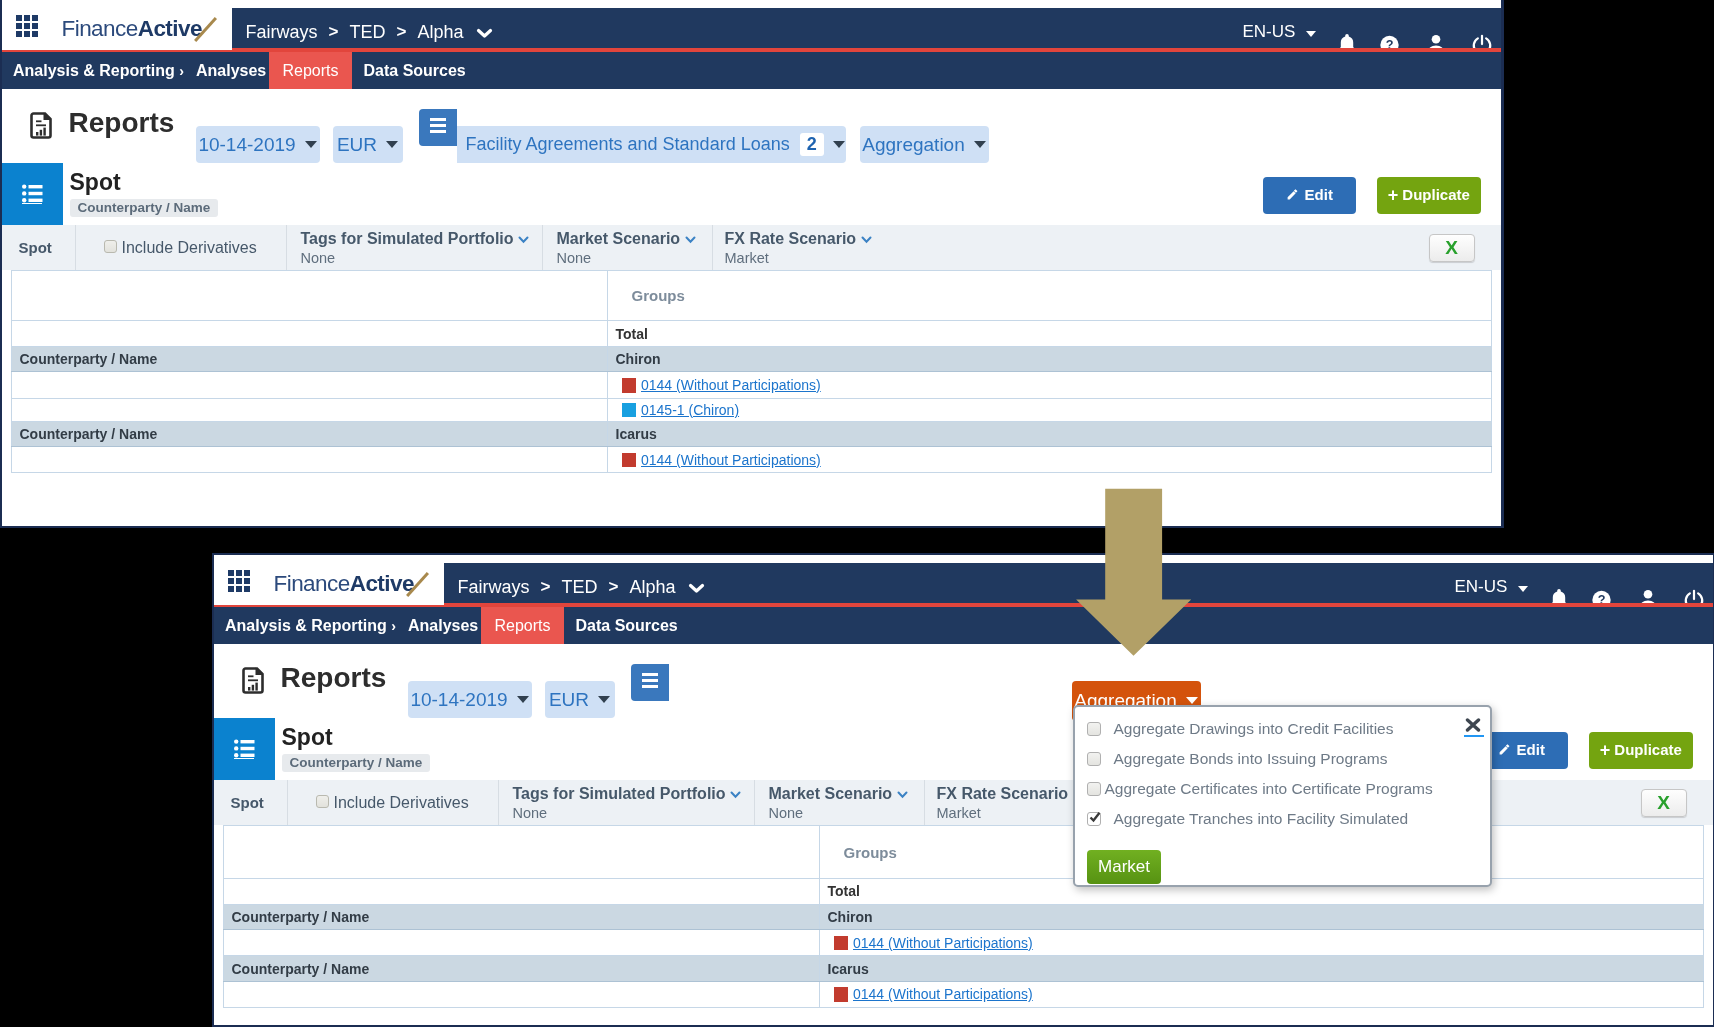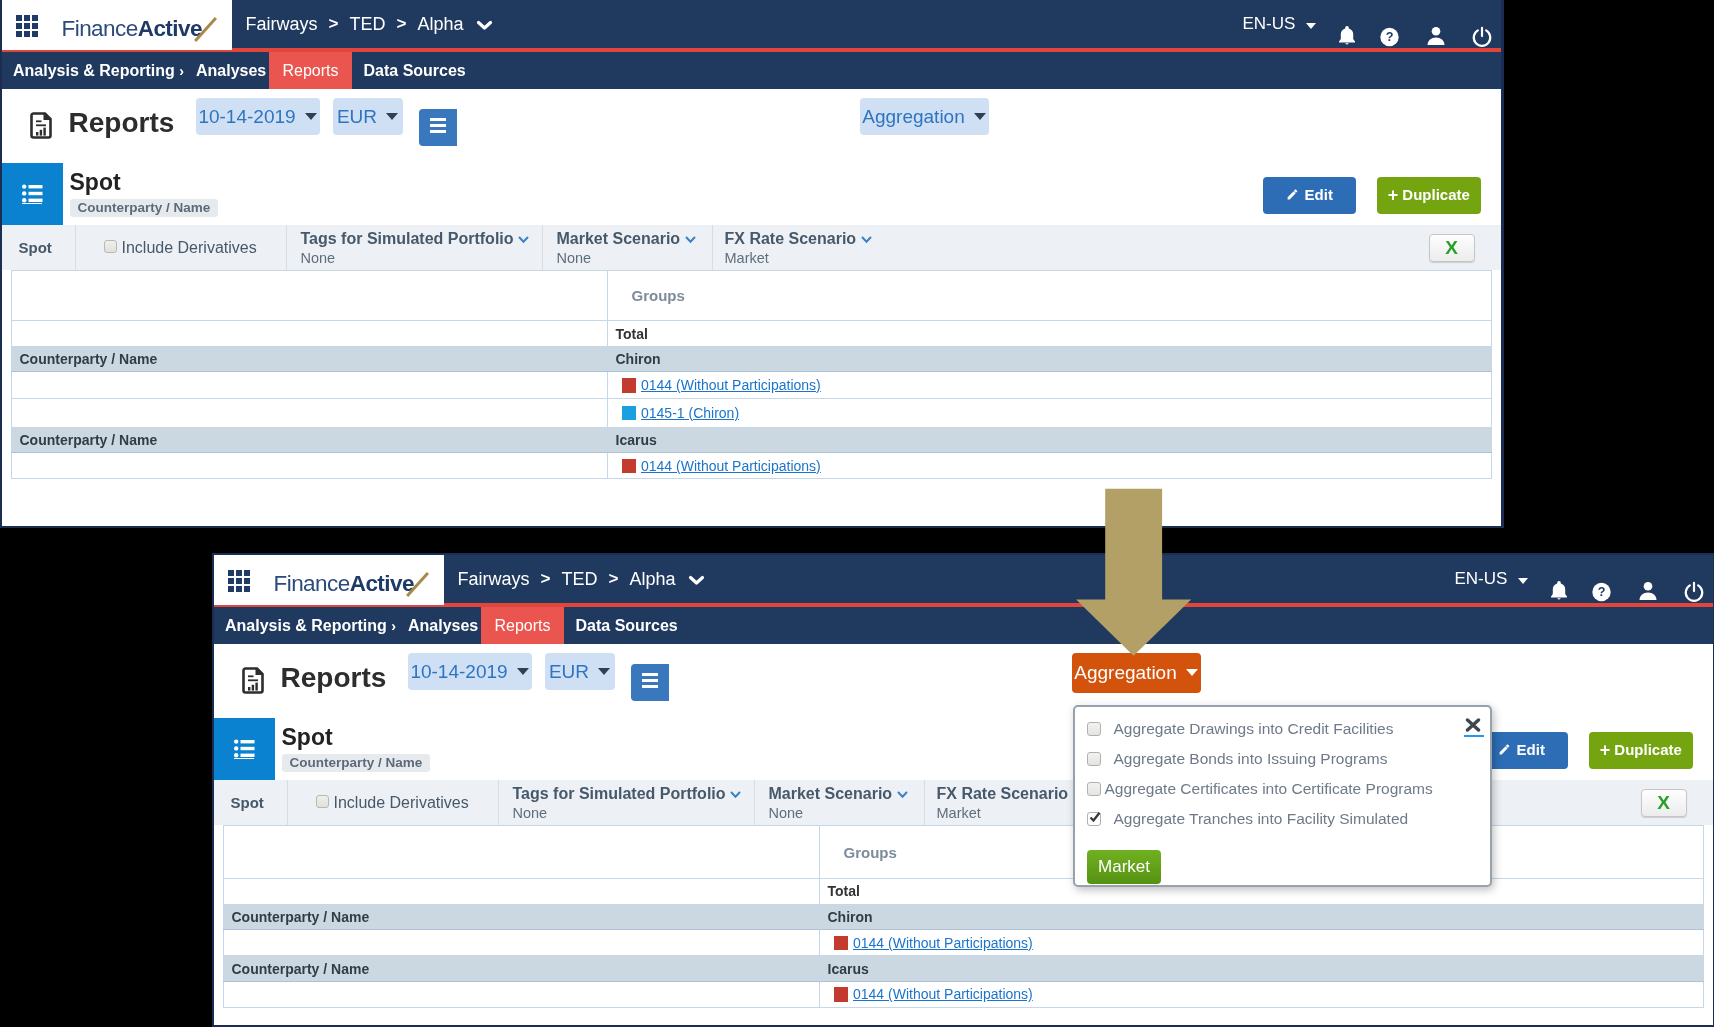--- a/index.html
+++ b/index.html
@@ -3,40 +3,40 @@
 <meta charset="utf-8">
 <style>
 * { margin:0; padding:0; box-sizing:border-box; }
 html,body { width:1714px; height:1027px; background:#000; overflow:hidden; }
 body { font-family:"Liberation Sans", sans-serif; position:relative; }
 .abs { position:absolute; }
 .shot-border { position:absolute; background:#1b2d52; }
 .shot { position:absolute; background:#fff; overflow:hidden; }
 
 
-.topbar { position:absolute; left:0; top:0; width:100%; height:48px; background:#20395f; }
+.topbar { position:absolute; left:0; top:8px; width:100%; height:48px; background:#20395f; }
 .logobox { position:absolute; left:0; top:0; width:230px; height:50px; background:#fff; z-index:3; }
 .gridicon { position:absolute; left:14px; top:15px; width:22px; height:22px; display:grid; grid-template-columns:repeat(3,6px); grid-template-rows:repeat(3,6px); gap:2px; }
 .gridicon div { background:#1e3a66; }
 .logotext { position:absolute; left:60px; top:16px; font-size:22.5px; color:#1e3a66; letter-spacing:-0.55px; white-space:nowrap; }
 .logotext b { font-weight:bold; }
 .goldslash { position:absolute; left:202px; top:14px; width:3.2px; height:31px; background:#a8894d; transform:rotate(42deg); }
 .redline { position:absolute; left:0; top:48px; width:100%; height:3.5px; background:#e2453c; z-index:2; }
 .crumb { position:absolute; left:244px; top:0; height:48px; line-height:48px; color:#fff; font-size:18px; white-space:nowrap; }
 .crumb .sep { margin:0 11px; font-size:17px; font-weight:bold; position:relative; top:-1px; }
 .rt { position:absolute; top:0; height:48px; color:#fff; }
 
 
 .nav2 { position:absolute; left:0; top:51.5px; width:100%; height:37.5px; background:#20395f; color:#fff; font-size:16px; }
 .nav2 .item { position:absolute; top:0; height:37.5px; line-height:37.5px;font-weight:bold; }
 .navtab { position:absolute; left:267.5px; top:0; width:83px; height:37.5px; background:#ea564f; text-align:center; line-height:37.5px; }
 
 
 .h1 { position:absolute; left:67px; top:107px; font-size:28px; font-weight:bold; color:#2d2d2d; }
-.pill { position:absolute; top:98px; height:37px; background:#cfe0f5; border-radius:4px; color:#2e74c0; font-size:19px; line-height:37px; text-align:center; white-space:nowrap; }
+.pill { position:absolute; top:126px; height:37px; background:#cfe0f5; border-radius:4px; color:#2e74c0; font-size:19px; line-height:37px; text-align:center; white-space:nowrap; }
 .caret { display:inline-block; width:0; height:0; border-left:6.5px solid transparent; border-right:6.5px solid transparent; border-top:7px solid #31404f; vertical-align:middle; margin-left:9px; position:relative; top:-1px; }
 .burger { position:absolute; left:417.5px; top:108.5px; width:37.5px; height:37px; background:#3a78bd; border-radius:4px 0 0 4px; }
 .burger i { position:absolute; left:10.5px; width:16.5px; height:3.6px; background:#fff; }
 .badge { display:inline-block; background:#fff; border-radius:3px; color:#1e63b0; font-weight:bold; font-size:18px; padding:0 7px; height:23px; line-height:23px; vertical-align:middle; position:relative; top:-1px; }
 
 
 .spotbox { position:absolute; left:0; top:162.5px; width:61px; height:62px; background:#0b82cf; }
 .spottitle { position:absolute; left:68px; top:169px; font-size:23px; font-weight:bold; color:#222; }
 .cpill { position:absolute; left:68px; top:198.5px; height:18px; background:#e7eaed; border-radius:3px; color:#5c6b7a; font-size:13.5px; font-weight:bold; line-height:18px; padding:0 8px; white-space:nowrap; }
 .btn { position:absolute; top:177px; height:36.5px; border-radius:4px; color:#fff; font-size:15px; font-weight:bold; text-align:center; line-height:36.5px; }
@@ -125,20 +125,21 @@
         <rect x="13.4" y="15.6" width="2.4" height="8" fill="#2d2d2d"></rect>
       </svg>
     <div class="h1">Reports</div>
     <div class="pill" style="left:194px;width:124px;">10-14-2019<span class="caret"></span></div>
     <div class="pill" style="left:331px;width:70px;">EUR<span class="caret"></span></div>
     <div class="burger">
         <i style="top:9px;"></i>
         <i style="top:15.2px;"></i>
         <i style="top:21.4px;"></i>
       </div>
+    <div class="pill" style="left:455px;width:389px;text-align:left;padding-left:13px;border-radius:0 4px 4px 0;font-size:18px;padding-left:9px;">Facility Agreements and Standard Loans&nbsp; <span class="badge">2</span><span class="caret"></span></div>
     <div class="pill" style="left:858px;width:129px;">Aggregation<span class="caret"></span></div>
 
     <div class="spotbox">
       <svg class="abs" style="left:20px;top:21px;" width="21" height="20" viewBox="0 0 21 20">
           <circle cx="2.2" cy="2.6" r="2.2" fill="#fff"></circle>
           <rect x="6.5" y="1" width="14" height="3.4" fill="#fff"></rect>
           <circle cx="2.2" cy="9.4" r="2.2" fill="#fff"></circle>
           <rect x="6.5" y="7.8" width="14" height="3.4" fill="#fff"></rect>
           <circle cx="2.2" cy="16.2" r="2.2" fill="#fff"></circle>
           <rect x="6.5" y="14.6" width="14" height="3.4" fill="#fff"></rect>
@@ -190,21 +191,21 @@
             <td>Total</td>
           </tr>
       <tr class="gray" style="height:25.4px;">
             <td>Counterparty / Name</td>
             <td>Chiron</td>
           </tr>
       <tr style="height:26.1px;">
             <td></td>
             <td><span style="padding-left:6px;"></span><span class="sq" style="background:#c23b2e;"></span><span class="lnk">0144 (Without Participations)</span></td>
           </tr>
-      <tr style="height:29px;">
+      <tr style="height:23px;">
             <td></td>
             <td><span style="padding-left:6px;"></span><span class="sq" style="background:#18a0e0;"></span><span class="lnk">0145-1 (Chiron)</span></td>
           </tr>
       <tr class="gray" style="height:25.4px;">
             <td>Counterparty / Name</td>
             <td>Icarus</td>
           </tr>
       <tr style="height:26.1px;">
             <td></td>
             <td><span style="padding-left:6px;"></span><span class="sq" style="background:#c23b2e;"></span><span class="lnk">0144 (Without Participations)</span></td>

